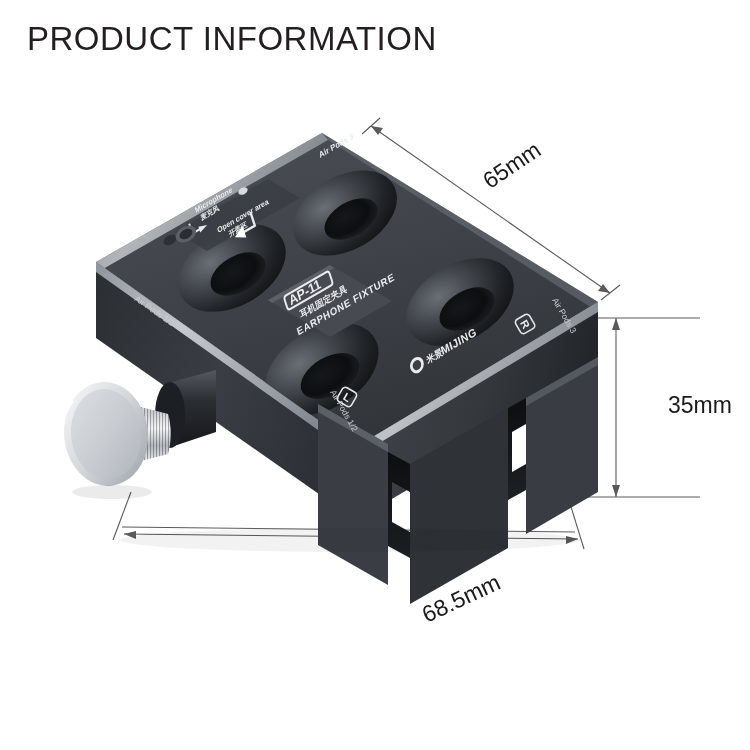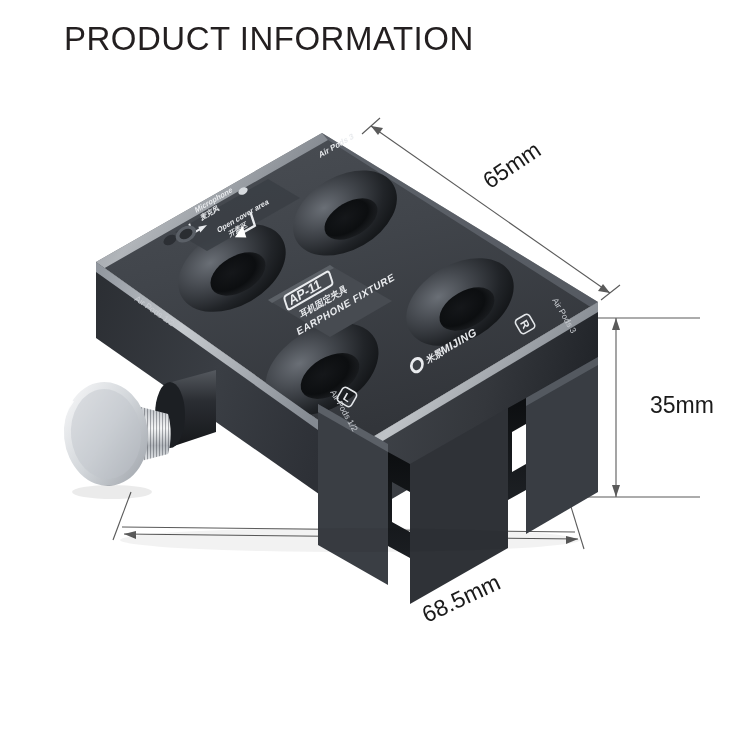--- a/index.html
+++ b/index.html
@@ -11,41 +11,40 @@
     position:relative;
   }
   #page-title{
     position:absolute;
     left:27px; top:20px;
     font-size:33px;
     letter-spacing:0.5px;
     color:#231f20;
     font-weight:400;
     white-space:nowrap;
-    margin-left:37px;
   }
   #stage{
     position:absolute;
     left:0; top:0;
     width:750px; height:750px;
   }
   .dim-text{
     position:absolute;
     font-size:23px;
     color:#1a1a1a;
     white-space:nowrap;
     font-weight:400;
   }
   #dim-65{
     left:478px; top:172px;
     transform:rotate(-34deg);
     transform-origin:left top;
   }
   #dim-35{
-    left:650px; top:392px;
+    left:668px; top:392px;
   }
   #dim-685{
     left:418px; top:604px;
     transform:rotate(-25deg);
     transform-origin:left top;
   }
   svg#art{position:absolute;left:0;top:0;}
   .engrave{
     fill:#e9ebee;
     font-family:"Liberation Sans", sans-serif;

